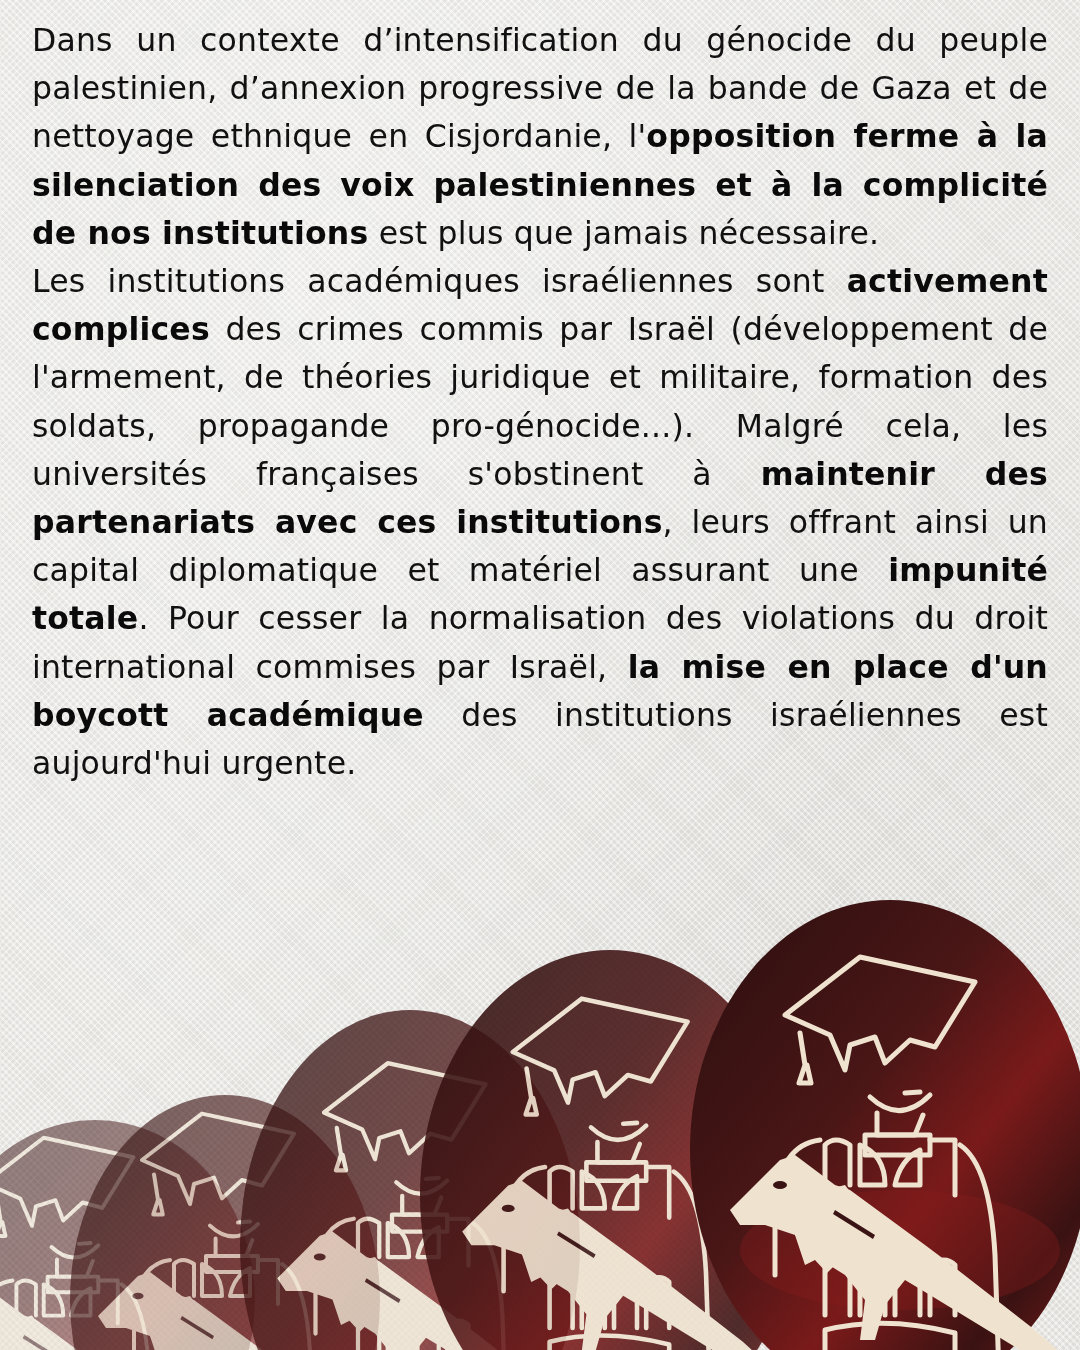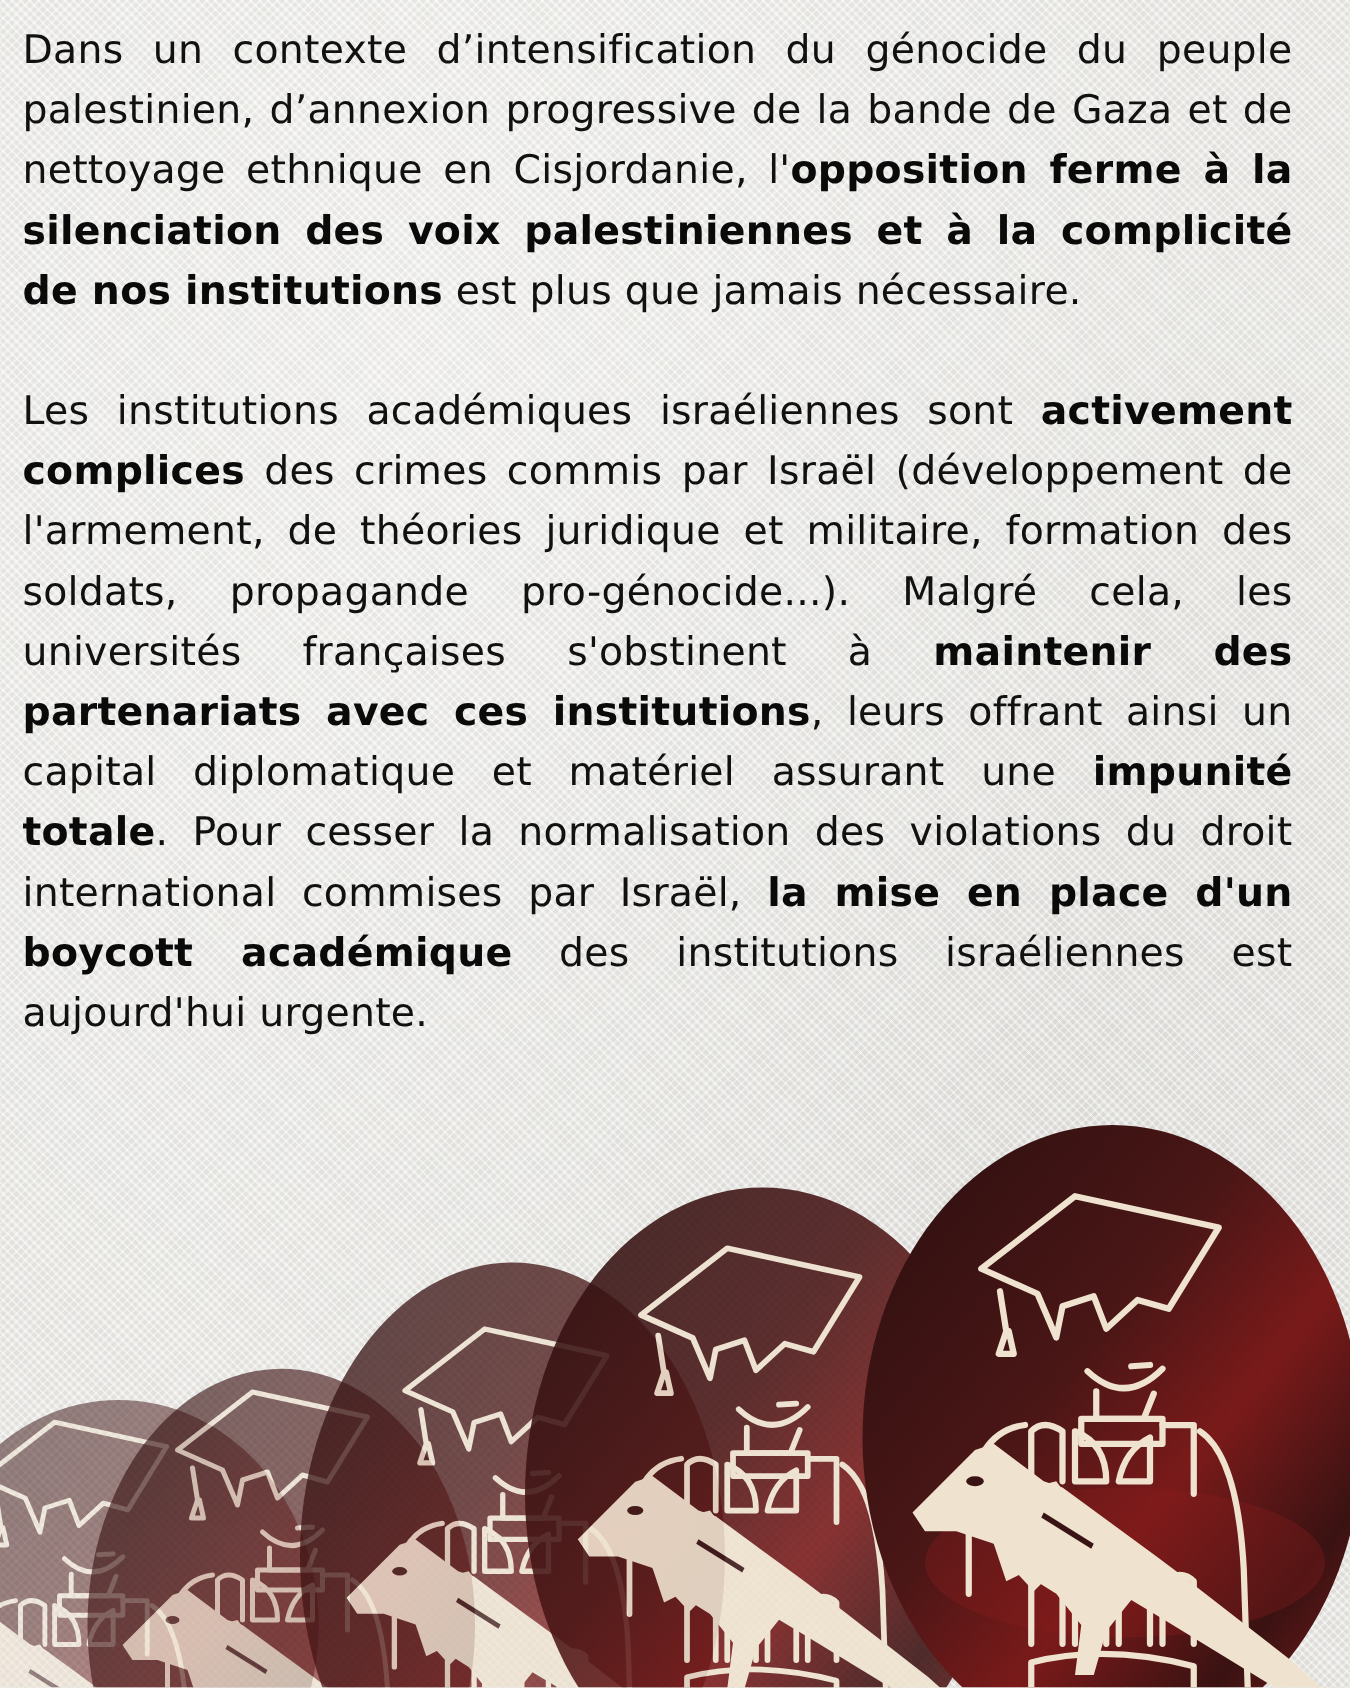--- a/index.html
+++ b/index.html
@@ -15,34 +15,33 @@
       background-image:
         repeating-linear-gradient(45deg, rgba(255,255,255,0.35) 0px, rgba(255,255,255,0.35) 2px, rgba(0,0,0,0.02) 2px, rgba(0,0,0,0.02) 5px),
         repeating-linear-gradient(-45deg, rgba(255,255,255,0.30) 0px, rgba(255,255,255,0.30) 2px, rgba(0,0,0,0.025) 2px, rgba(0,0,0,0.025) 5px),
         radial-gradient(ellipse at 30% 20%, rgba(255,255,255,0.4), rgba(0,0,0,0) 60%),
         radial-gradient(ellipse at 80% 70%, rgba(0,0,0,0.04), rgba(0,0,0,0) 60%);
       font-family: "DejaVu Sans", sans-serif;
       color: #111111;
     }
     .text-block {
       position: absolute;
-      left: 18px;
+      left: 32px;
       top: 16px;
       width: 1016px;
       font-size: 31.5px;
       line-height: 48.2px;
       letter-spacing: 0.2px;
       text-align: justify;
       text-justify: inter-word;
     }
     .para {
       margin: 0;
     }
     .para + .para {
-      margin-top: 48px;
     }
     .para b {
       font-weight: bold;
       color: #0a0a0a;
     }
     .art {
       position: absolute;
       left: 0;
       top: 0;
       width: 1080px;

